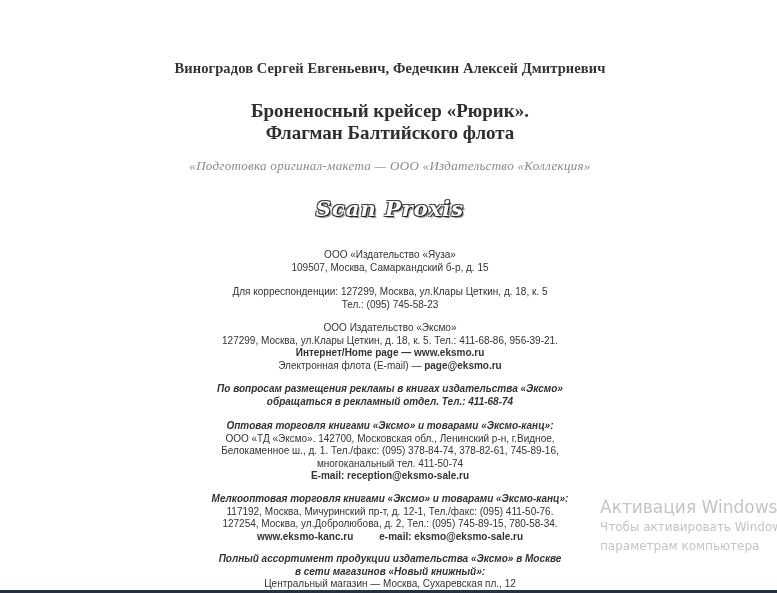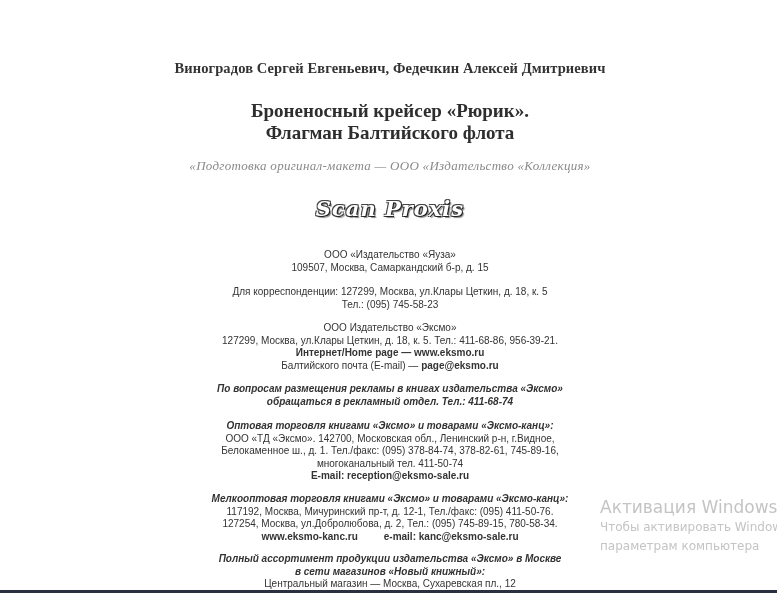--- a/index.html
+++ b/index.html
@@ -57,41 +57,41 @@
 
   <div class="c blk b2">
     <div>Для корреспонденции: 127299, Москва, ул.Клары Цеткин, д. 18, к. 5</div>
     <div>Тел.: (095) 745-58-23</div>
   </div>
 
   <div class="c blk b3">
     <div>ООО Издательство «Эксмо»</div>
     <div>127299, Москва, ул.Клары Цеткин, д. 18, к. 5. Тел.: 411-68-86, 956-39-21.</div>
     <div class="b">Интернет/Home page — www.eksmo.ru</div>
-    <div><span>Балтийского почта (E-mail) — </span><span class="b">page@eksmo.ru</span></div>
+    <div><span>Электронная флота (E-mail) — </span><span class="b">page@eksmo.ru</span></div>
   </div>
 
   <div class="c blk bi b4">
     <div>По вопросам размещения рекламы в книгах издательства «Эксмо»</div>
     <div>обращаться в рекламный отдел. Тел.: 411-68-74</div>
   </div>
 
   <div class="c blk b5">
     <div class="bi">Оптовая торговля книгами «Эксмо» и товарами «Эксмо-канц»:</div>
     <div>ООО «ТД «Эксмо». 142700, Московская обл., Ленинский р-н, г.Видное,</div>
     <div>Белокаменное ш., д. 1. Тел./факс: (095) 378-84-74, 378-82-61, 745-89-16,</div>
     <div>многоканальный тел. 411-50-74</div>
     <div class="b">E-mail: reception@eksmo-sale.ru</div>
   </div>
 
   <div class="c blk b6">
     <div class="bi">Мелкооптовая торговля книгами «Эксмо» и товарами «Эксмо-канц»:</div>
     <div>117192, Москва, Мичуринский пр-т, д. 12-1, Тел./факс: (095) 411-50-76.</div>
     <div>127254, Москва, ул.Добролюбова, д. 2, Тел.: (095) 745-89-15, 780-58-34.</div>
-    <div class="b"><span>www.eksmo-kanc.ru</span><span class="gap"></span><span>e-mail: kanc@eksmo-sale.ru</span></div>
+    <div class="b"><span>www.eksmo-kanc.ru</span><span class="gap"></span><span>e-mail: eksmo@eksmo-sale.ru</span></div>
   </div>
 
   <div class="c blk b7">
     <div class="bi">Полный ассортимент продукции издательства «Эксмо» в Москве</div>
     <div class="bi">в сети магазинов «Новый книжный»:</div>
     <div>Центральный магазин — Москва, Сухаревская пл., 12</div>
   </div>
 
   <div class="watermark">
     <div class="wm1">Активация Windows</div>

